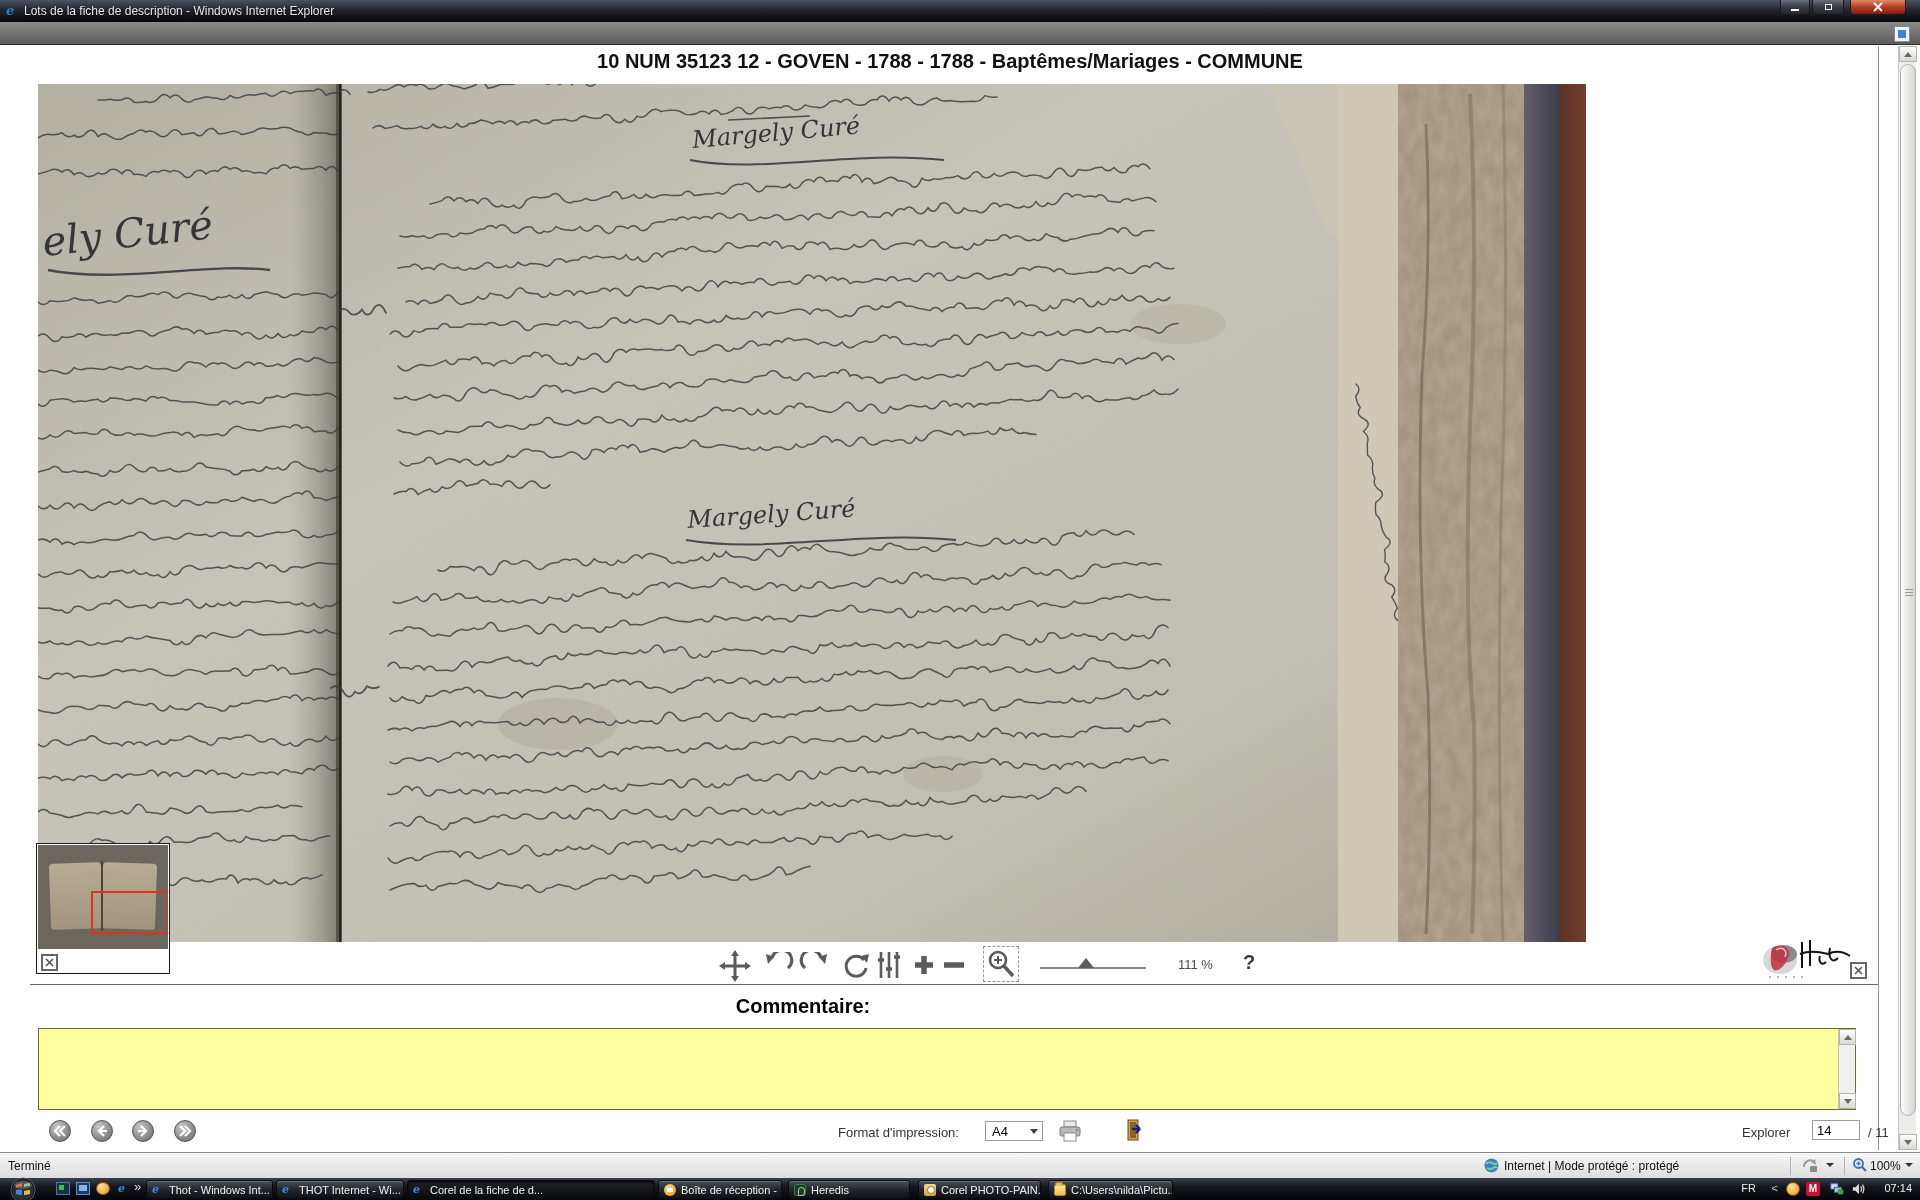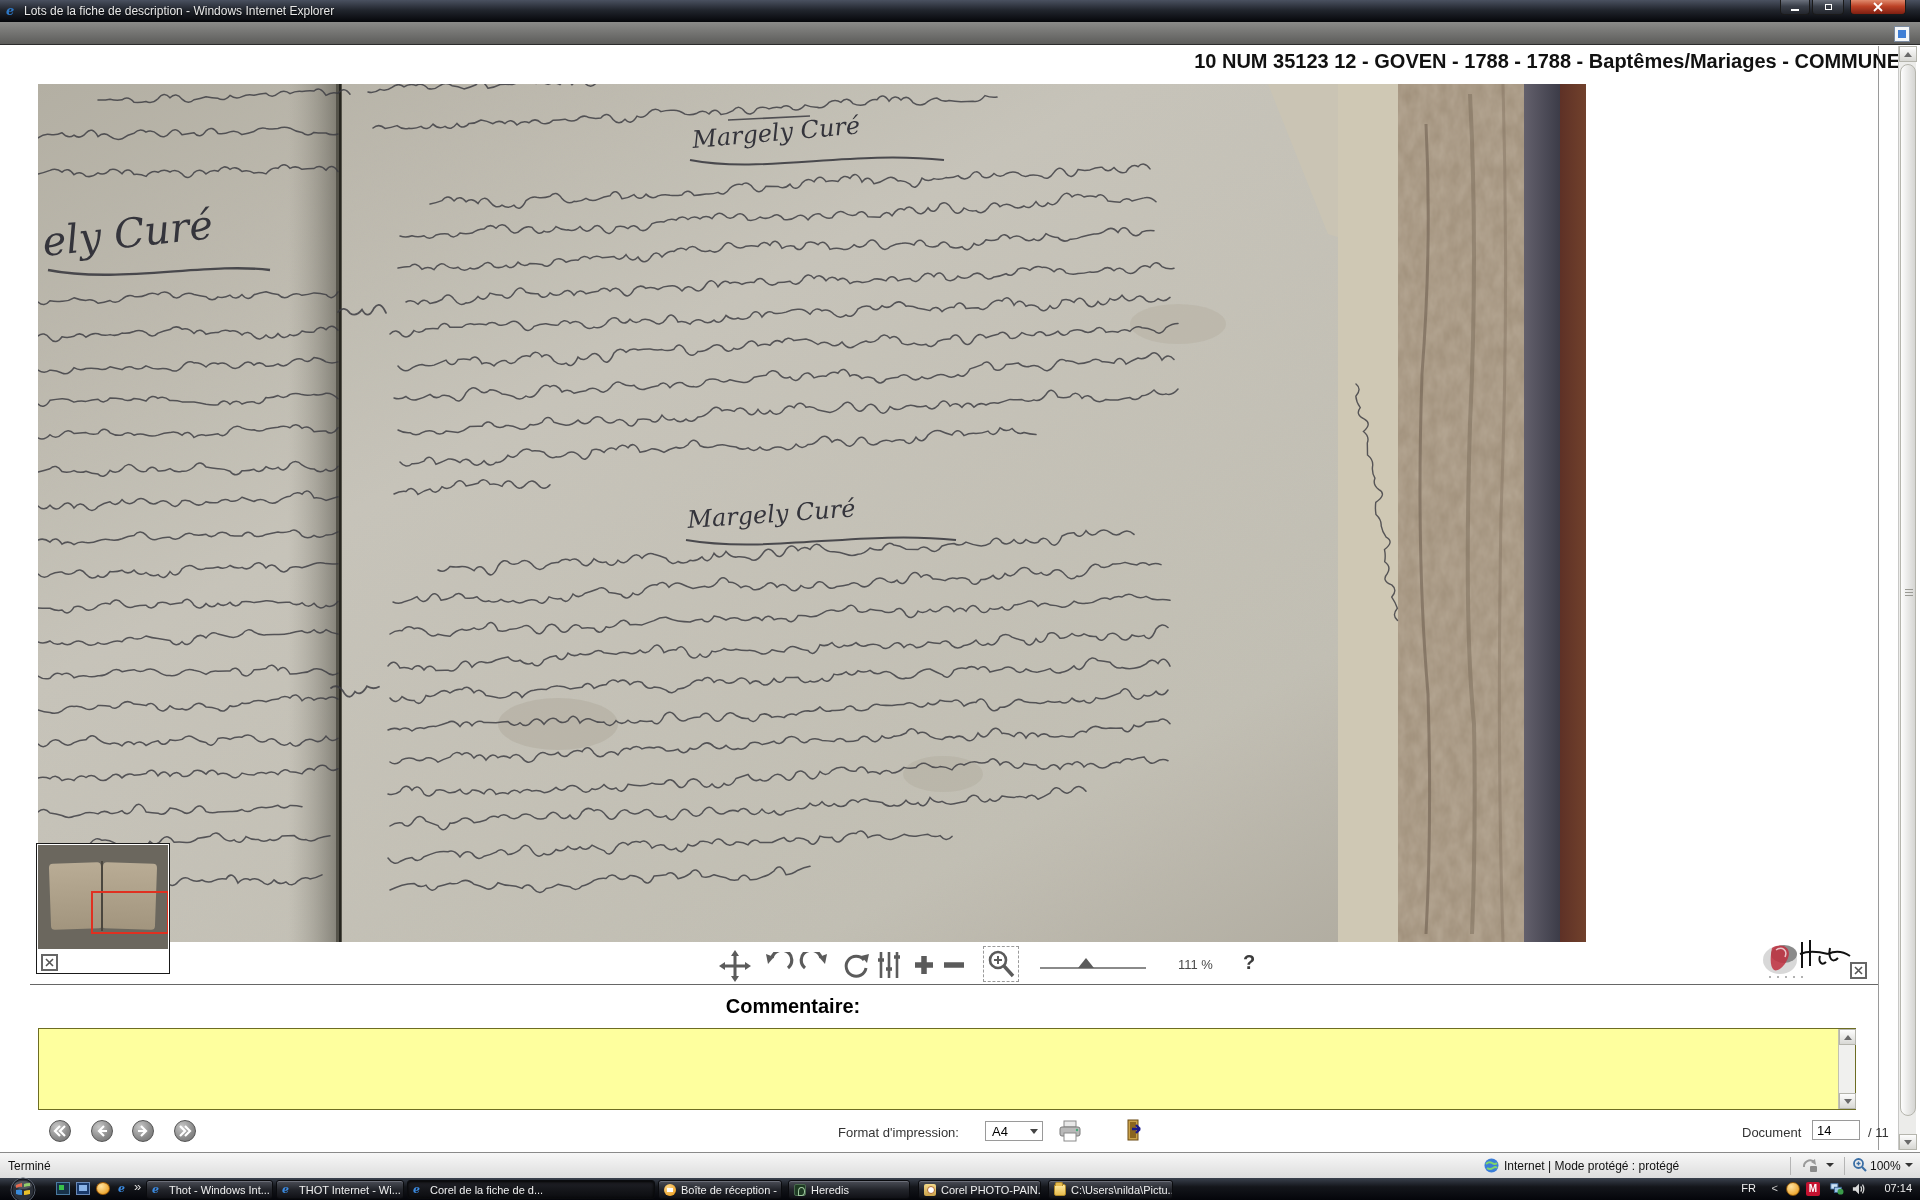--- a/index.html
+++ b/index.html
@@ -19,39 +19,39 @@
   #addrfield{position:absolute;left:14px;top:3px;width:1862px;height:17px;background:#c9c7c2;border:1px solid #3a3a3a;border-radius:2px;
     font-size:12px;color:#555;display:flex;align-items:center;padding-left:22px;white-space:nowrap}
   #addrfield b{color:#000;font-weight:bold}
   .ie-e{font:bold italic 13px "DejaVu Serif",serif;color:#2e79c8;line-height:1}
   .ie-e::before{content:"e"}
   .ie-e-sm{font:bold italic 11px "DejaVu Serif",serif;color:#3b8ae0;line-height:1}
   .ie-e-sm::before{content:"e"}
   #pageicon{position:absolute;right:10px;top:4px;width:16px;height:16px;background:#f4f6f8;border:1px solid #7a8aa0}
   #pageicon::after{content:"";position:absolute;left:3px;top:3px;width:8px;height:8px;background:#3f7fd6}
   
-  #docheader{left:0;top:50px;width:1900px;text-align:right;font-size:20px;font-weight:bold;color:#111}
+  #docheader{left:0;top:50px;width:1900px;text-align:center;font-size:20px;font-weight:bold;color:#111}
   #frameborder{left:29px;top:46px;width:1850px;height:1104px;border-right:1px solid #9a9a9a}
   
   #thumb{left:36px;top:843px;width:134px;height:131px;background:#fff;border:1px solid #1a1a1a}
   #thumbphoto{position:absolute;left:1px;top:1px;width:130px;height:104px;background:#6b675e;overflow:hidden}
   .bookpage{position:absolute;top:18px;height:66px;background:linear-gradient(#b9ac95,#a2957e);border-radius:4px}
   #redrect{position:absolute;left:53px;top:46px;width:78px;height:43px;border:2px solid #e03020}
   #thumbclose{position:absolute;left:4px;top:110px;width:17px;height:17px;border:2px solid #666;background:#fff;display:flex;align-items:center;justify-content:center}
   
   .ticon{position:absolute}
   #dashedbox{left:983px;top:946px;width:36px;height:36px;border:1px dashed #9a9a9a}
   #zoomslider{left:1040px;top:967px;width:106px;height:2px;background:#8a8a8a}
   .tri-up{width:0;height:0;border-left:8px solid transparent;border-right:8px solid transparent;border-bottom:10px solid #5b5b5b}
   #zoomtext{left:1178px;top:957px;font-size:13px;color:#4a4a4a}
   #helpq{left:1243px;top:951px;font-size:20px;font-weight:bold;color:#3c3c3c}
   #sepline{left:30px;top:984px;width:1848px;height:1px;background:#666}
   #thotclose{left:1850px;top:962px;width:17px;height:17px;border:2px solid #666;background:#fff;display:flex;align-items:center;justify-content:center}
   
-  #commentlabel{left:0;top:995px;width:1586px;text-align:center;font-size:20px;font-weight:bold;color:#000}
+  #commentlabel{left:10px;top:995px;width:1586px;text-align:center;font-size:20px;font-weight:bold;color:#000}
   #commentbox{left:38px;top:1028px;width:1818px;height:82px;background:#feff9e;border:1px solid #6d6d23}
   #commentscroll{position:absolute;right:0;top:0;width:17px;height:80px;background:#f0f0ee;border-left:1px solid #c2c2b0}
   .sbtn{position:absolute;left:0;width:17px;height:16px;background:linear-gradient(#fdfdfd,#d8d8d4);border:1px solid #b5b5ad;display:flex;align-items:center;justify-content:center}
   .tri-s-up{width:0;height:0;border-left:4px solid transparent;border-right:4px solid transparent;border-bottom:5px solid #6a6a6a}
   .tri-s-dn{width:0;height:0;border-left:4px solid transparent;border-right:4px solid transparent;border-top:5px solid #6a6a6a}
   
   .navbtn{position:absolute;top:1120px;width:22px;height:22px;border-radius:50%;border:1px solid #555;
     background:radial-gradient(circle at 35% 30%,#c9c9c9,#8a8a8a 60%,#6e6e6e);display:flex;align-items:center;justify-content:center}
   #printlabel{left:838px;top:1125px;font-size:13px;color:#333}
   #formatselect{left:985px;top:1121px;width:58px;height:20px;background:#fff;border:1px solid #9a9a9a;font-size:13px;color:#000;
@@ -344,21 +344,21 @@
   <rect x="2" y="7" width="20" height="9" rx="2" fill="#b9b9b9" stroke="#7a7a7a"></rect>
   <rect x="6" y="13" width="12" height="8" fill="#fff" stroke="#8a8a8a"></rect>
   <circle cx="19" cy="10" r="1.2" fill="#4a7"></circle>
 </svg>
 <svg class="abs" style="left:1120px;top:1118px" width="22" height="24" viewBox="0 0 22 24">
   <rect x="8" y="2" width="10" height="20" fill="#caa24a" stroke="#6b4a14"></rect>
   <rect x="10" y="4" width="6" height="16" fill="#8a6520"></rect>
   <path d="M10 11 H2 M2 11 L6 7 M2 11 L6 15" stroke="#1a1a8c" stroke-width="2.4" fill="none" transform="translate(11,0) scale(-1,1) translate(-11,0)"></path>
 </svg>
 
-<div class="abs" id="doclabel">Document</div>
+<div class="abs" id="doclabel">Explorer</div>
 <input class="abs" id="docpage" value="14" style="">
 <div class="abs" id="doctotal">/ 11</div>
 
 <div class="abs" style="left:1898px;top:46px;width:18px;height:1104px;background:#ececea;border-left:1px solid #c8c8c6">
   <div class="sbtn" style="top:0;width:18px">
       <span class="tri-s-up"></span>
     </div>
   <div style="position:absolute;left:1px;top:18px;width:16px;height:1052px;border-radius:8px;background:linear-gradient(90deg,#fdfdfd,#d5d5d2);border:1px solid #b5b5ad">
     <div style="position:absolute;left:4px;top:524px;width:8px;height:1px;background:#9a9a94;box-shadow:0 3px 0 #9a9a94,0 6px 0 #9a9a94"></div>
   </div>

